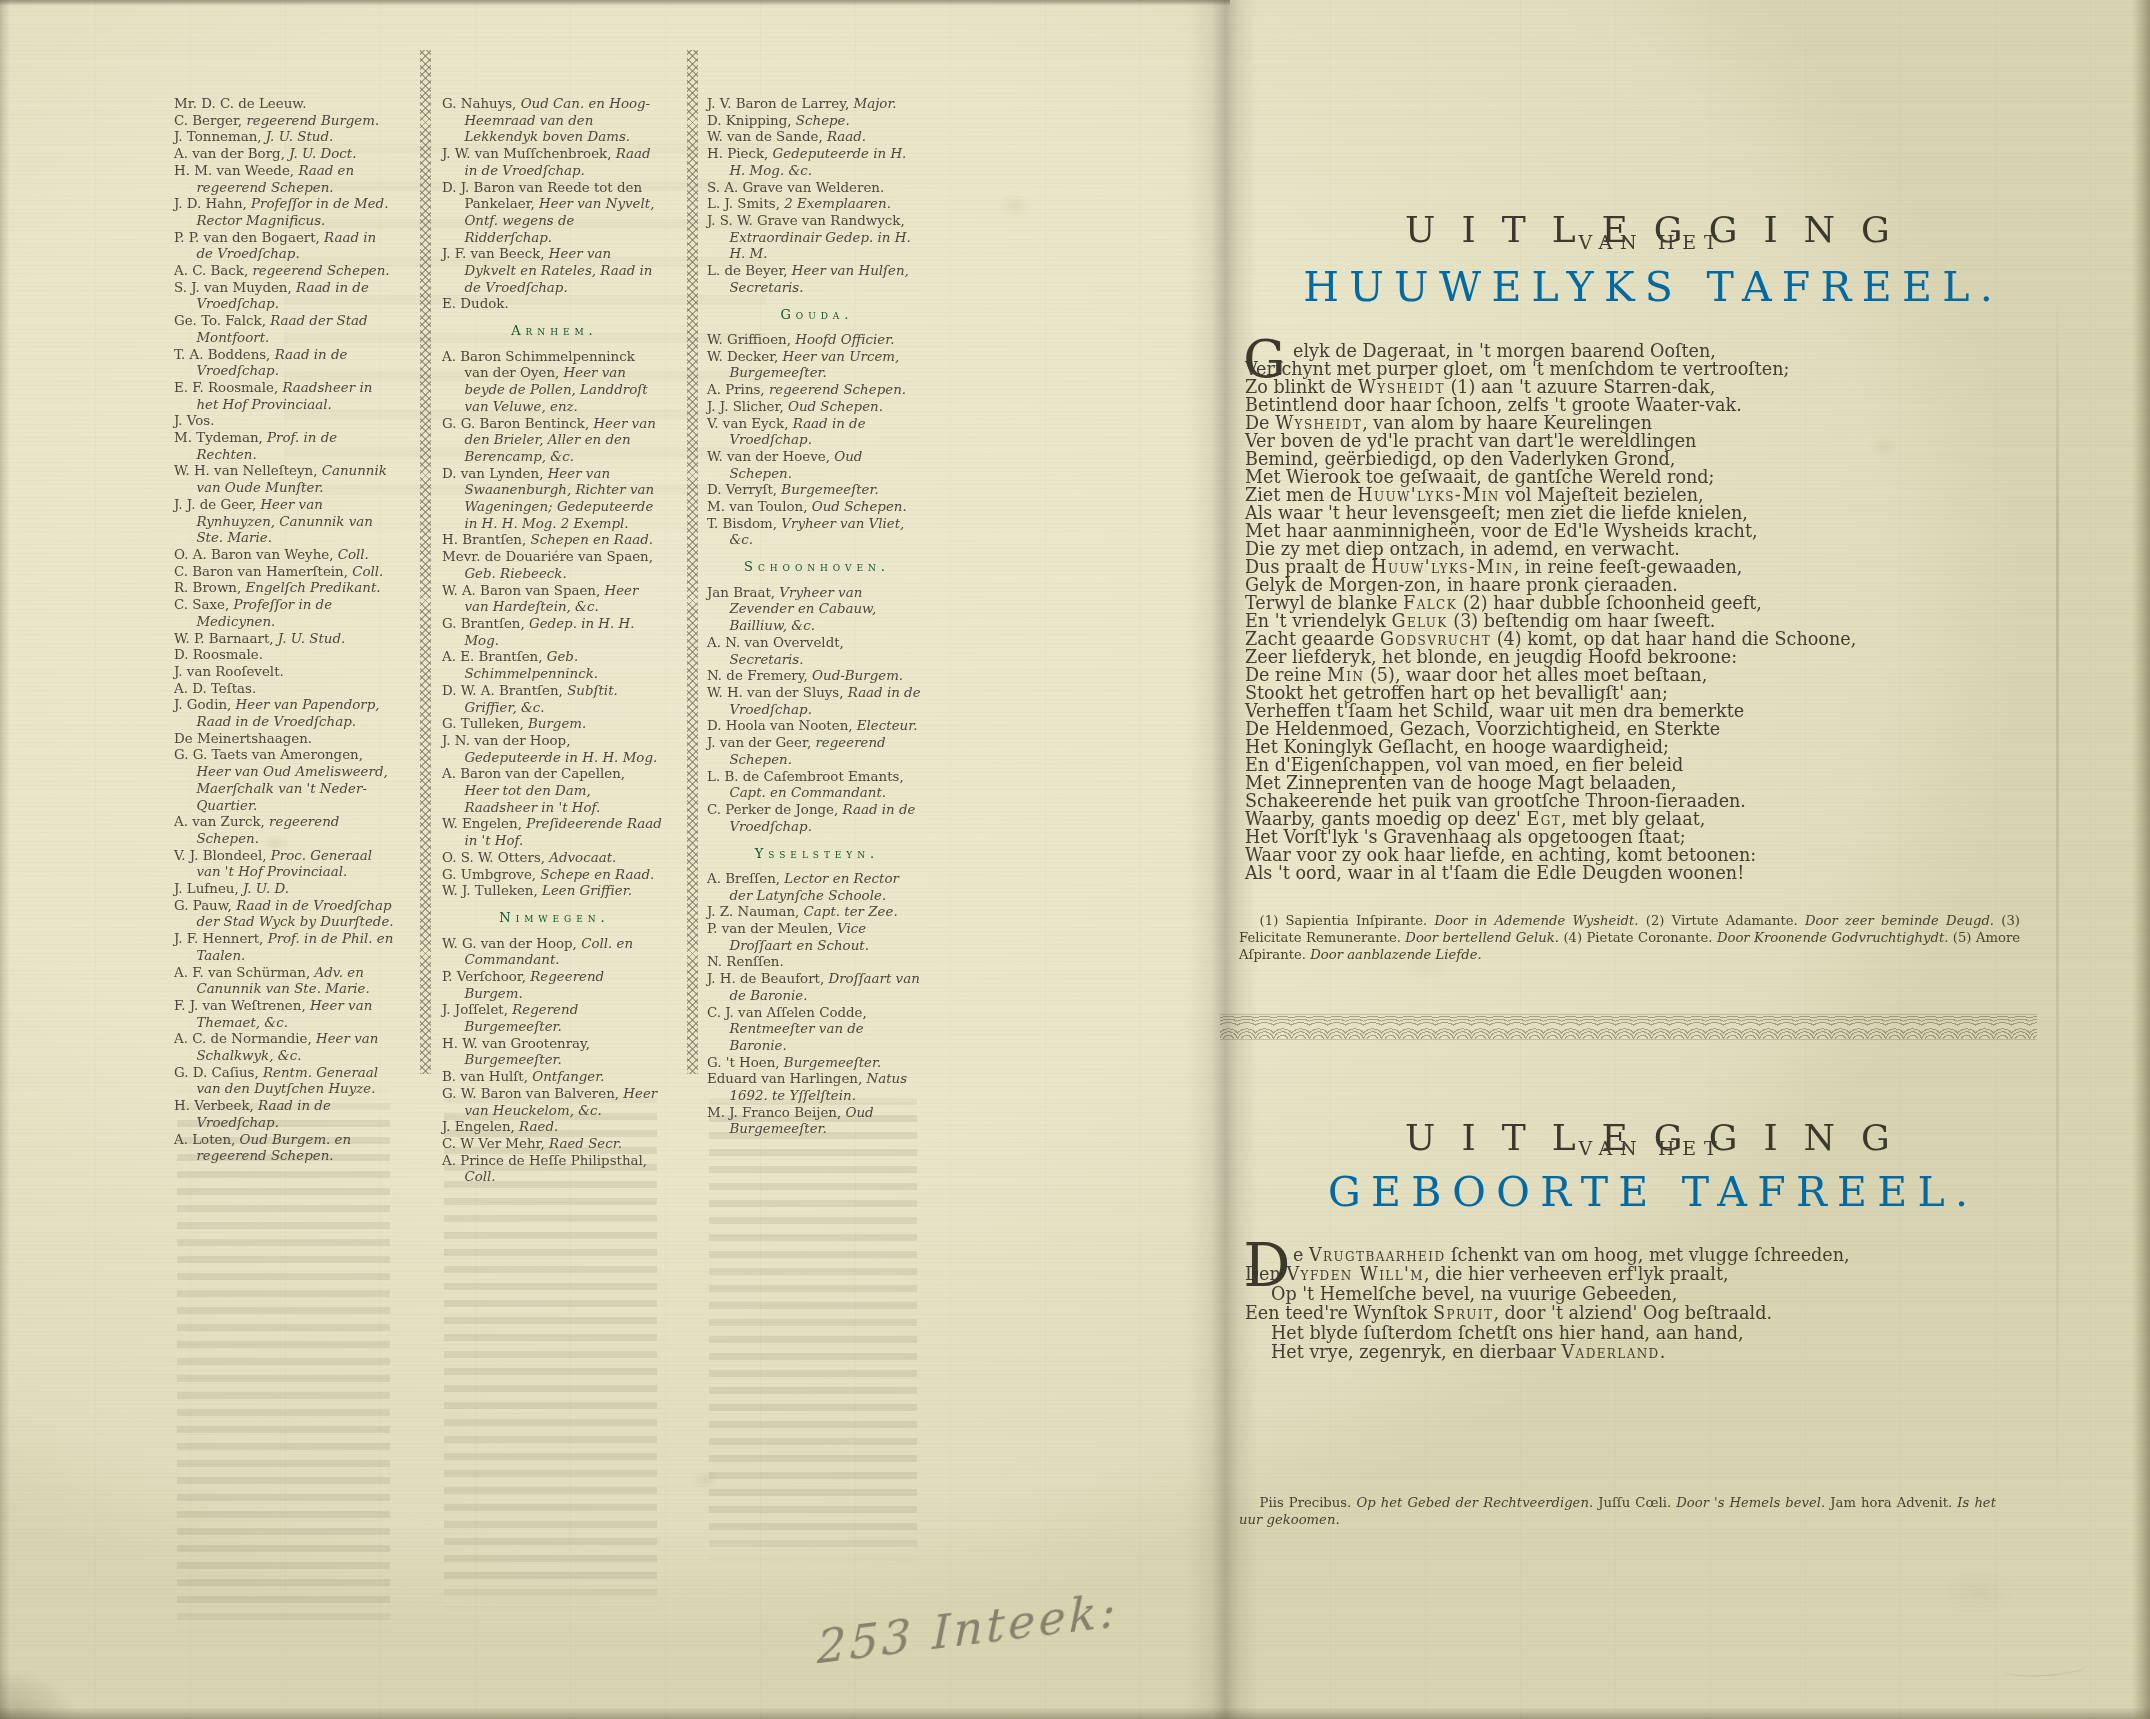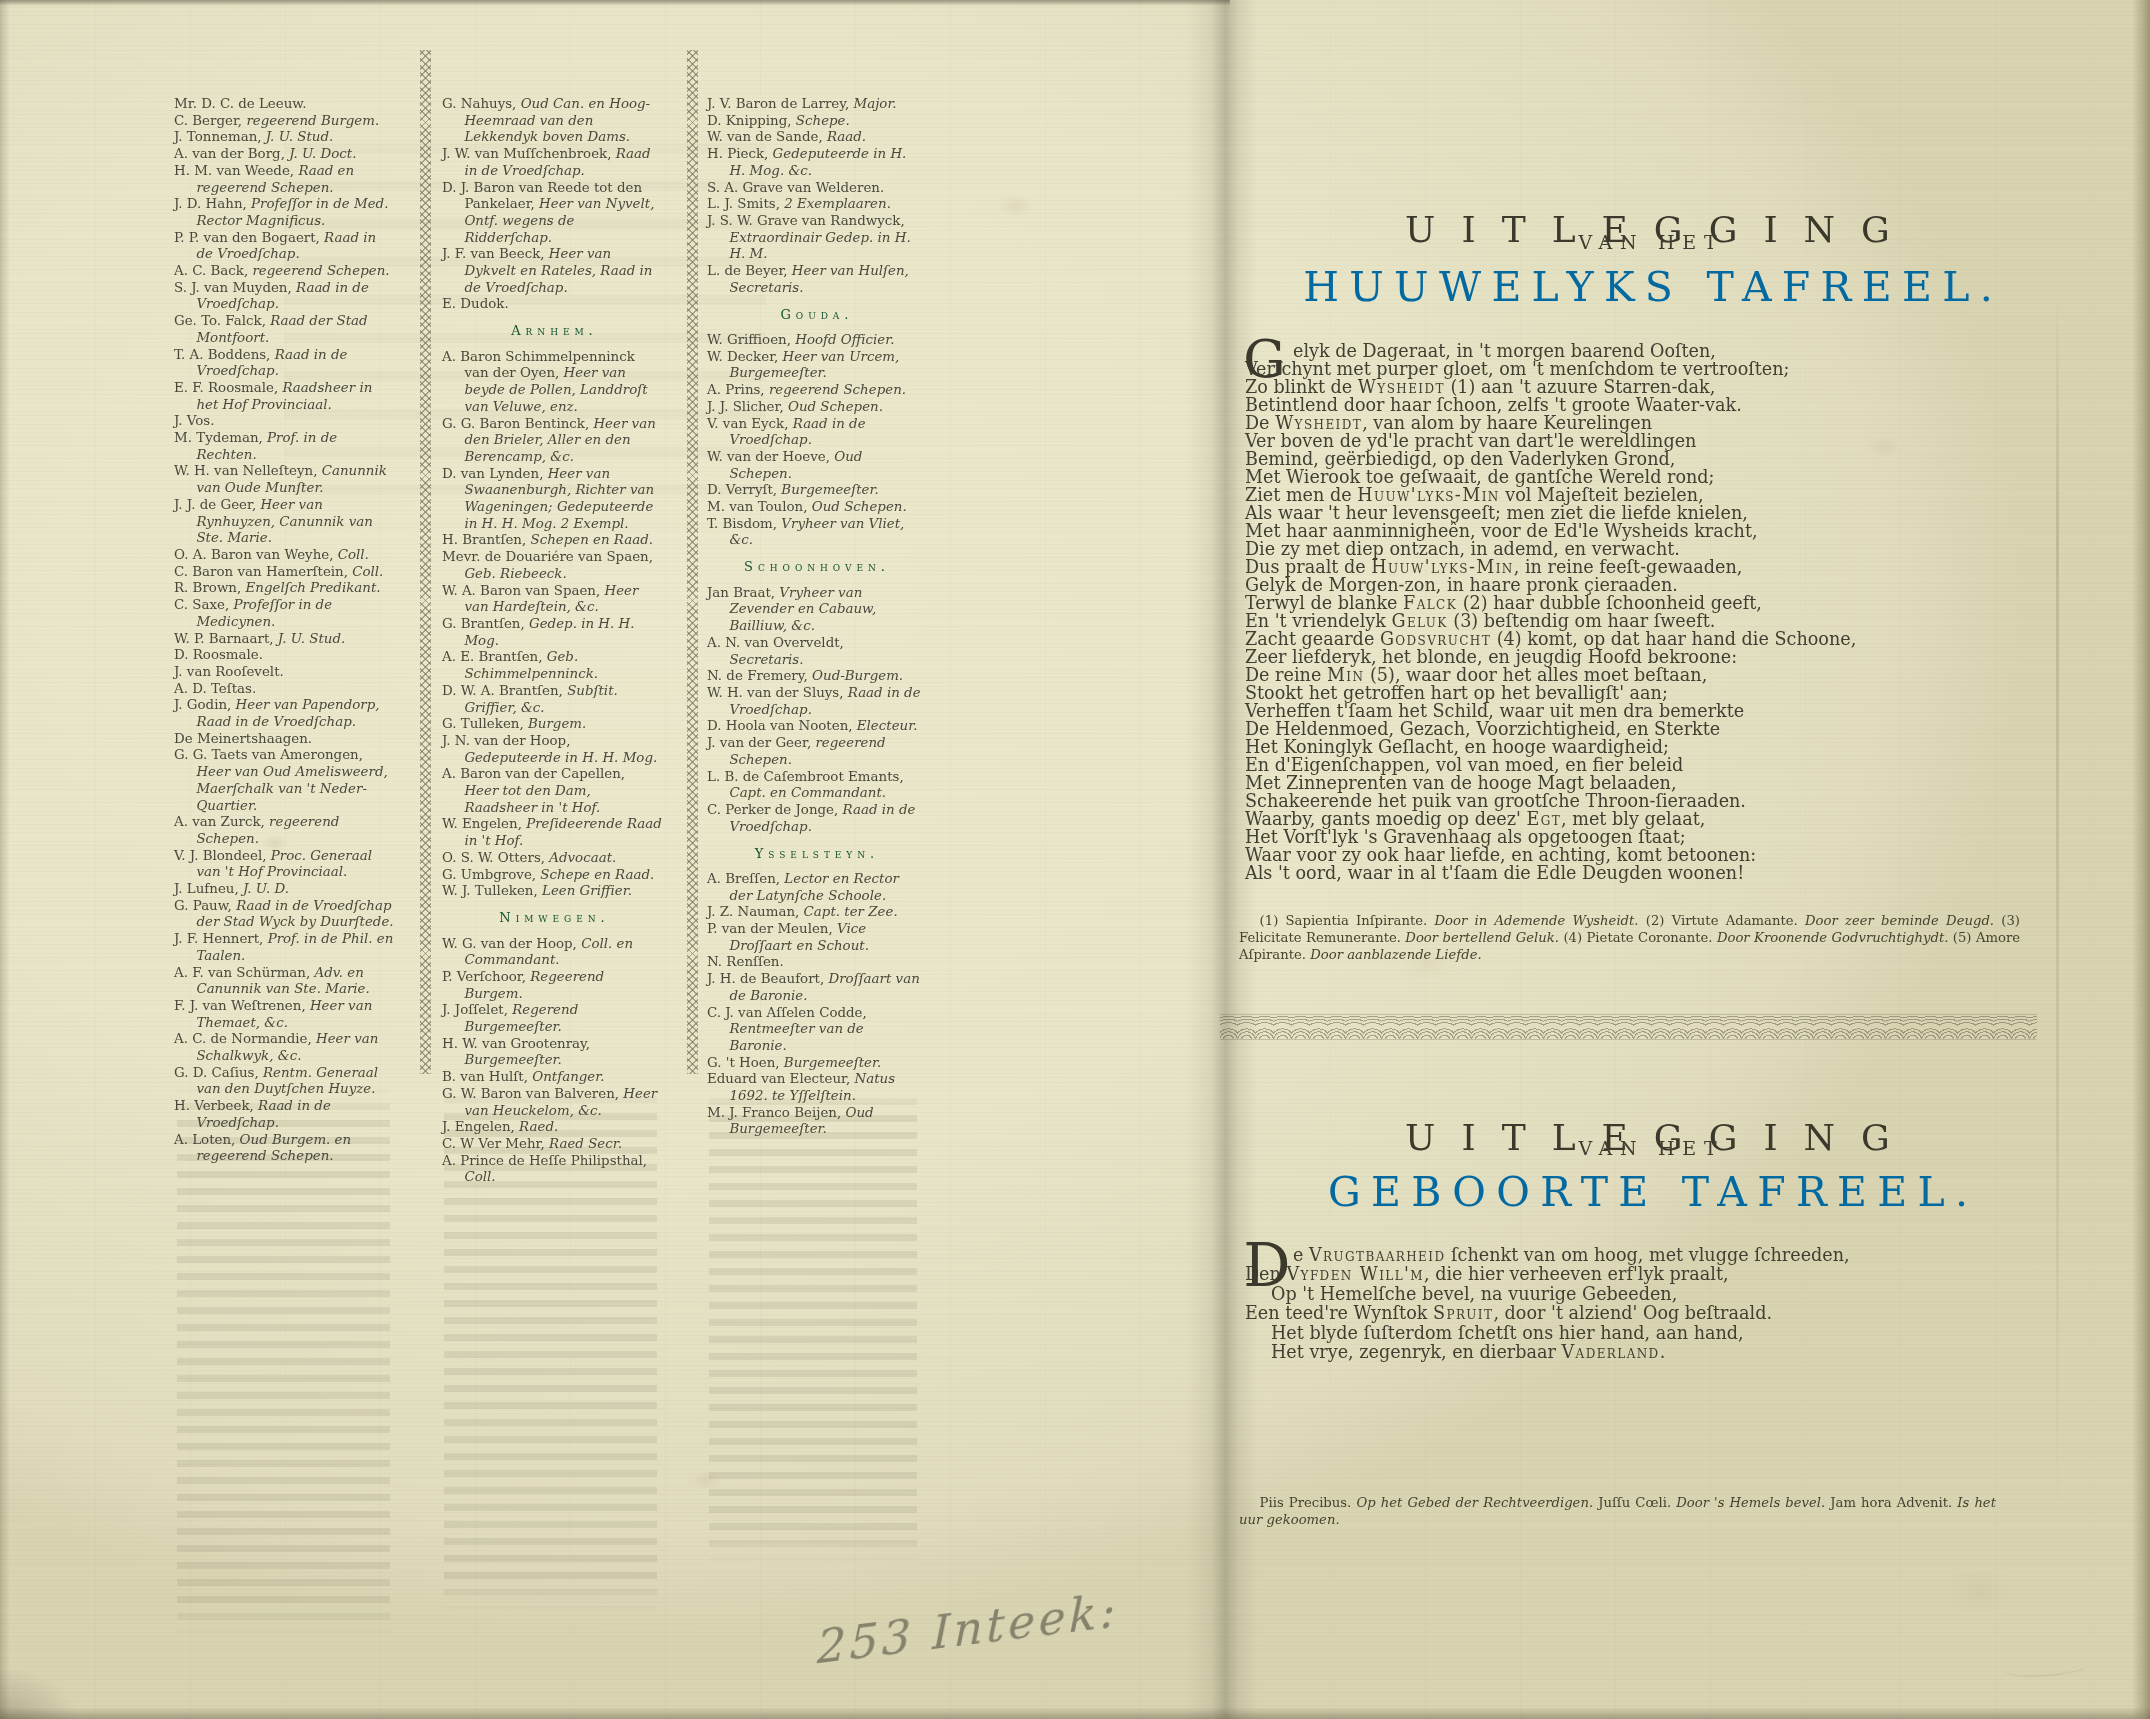--- a/index.html
+++ b/index.html
@@ -238,21 +238,21 @@
     <div class="entry"><span class="nm">L. B. de Caſembroot Emants, </span><span class="ds">Capt. en Commandant.</span></div>
     <div class="entry"><span class="nm">C. Perker de Jonge, </span><span class="ds">Raad in de Vroedſchap.</span></div>
     <div class="colhead">Ysselsteyn.</div>
     <div class="entry"><span class="nm">A. Breſſen, </span><span class="ds">Lector en Rector der Latynſche Schoole.</span></div>
     <div class="entry"><span class="nm">J. Z. Nauman, </span><span class="ds">Capt. ter Zee.</span></div>
     <div class="entry"><span class="nm">P. van der Meulen, </span><span class="ds">Vice Droſſaart en Schout.</span></div>
     <div class="entry"><span class="nm">N. Renſſen.</span></div>
     <div class="entry"><span class="nm">J. H. de Beaufort, </span><span class="ds">Droſſaart van de Baronie.</span></div>
     <div class="entry"><span class="nm">C. J. van Aſſelen Codde, </span><span class="ds">Rentmeeſter van de Baronie.</span></div>
     <div class="entry"><span class="nm">G. 't Hoen, </span><span class="ds">Burgemeeſter.</span></div>
-    <div class="entry"><span class="nm">Eduard van Electeur, </span><span class="ds">Natus 1692. te Yſſelſtein.</span></div>
+    <div class="entry"><span class="nm">Eduard van Harlingen, </span><span class="ds">Natus 1692. te Yſſelſtein.</span></div>
     <div class="entry"><span class="nm">M. J. Franco Beijen, </span><span class="ds">Oud Burgemeeſter.</span></div>
   </div>
 
 <div class="rp t-big" id="title1-big">UITLEGGING</div>
 <div class="rp t-van" id="title1-van">VAN HET</div>
 <div class="rp t-main" id="title1-main">HUUWELYKS TAFREEL.</div>
 <div class="poem" id="poem1">
   <span class="dropcap">G</span>
 <div class="pline cap1">elyk de Dageraat, in 't morgen baarend Ooſten,</div>
     <div class="pline">Verſchynt met purper gloet, om 't menſchdom te vertrooſten;</div>

